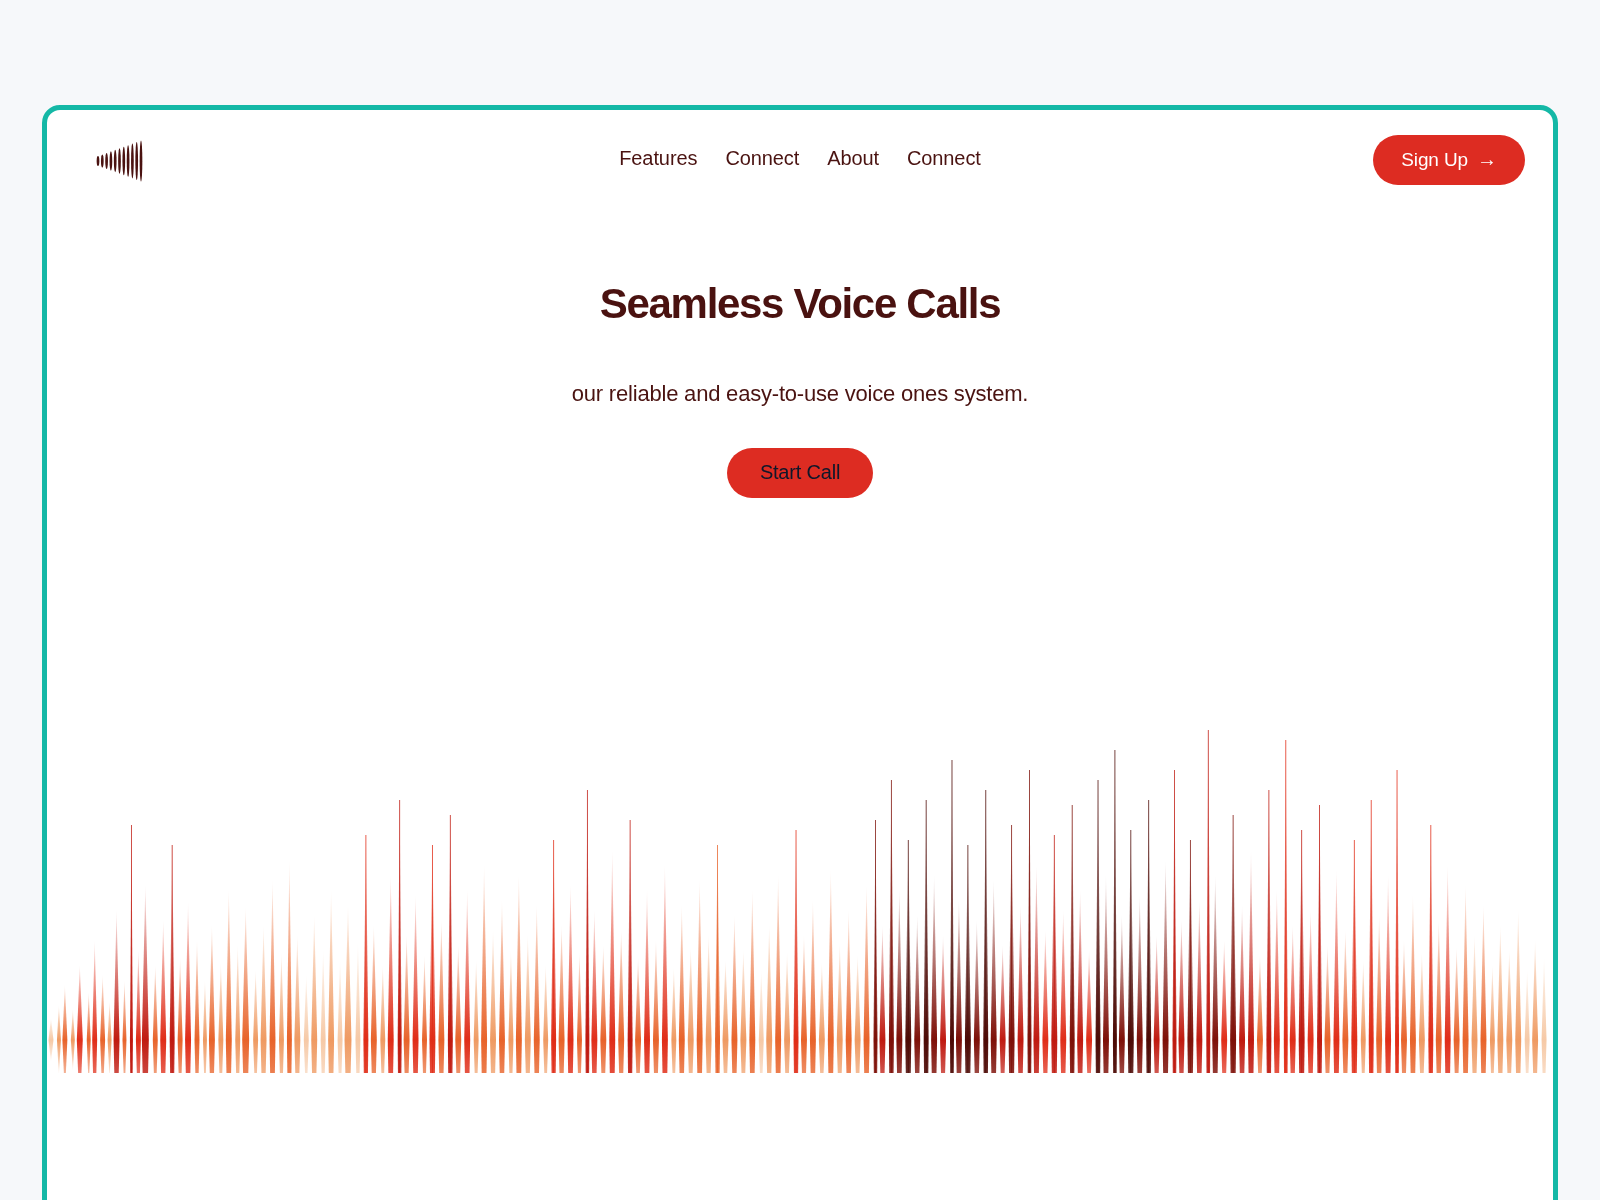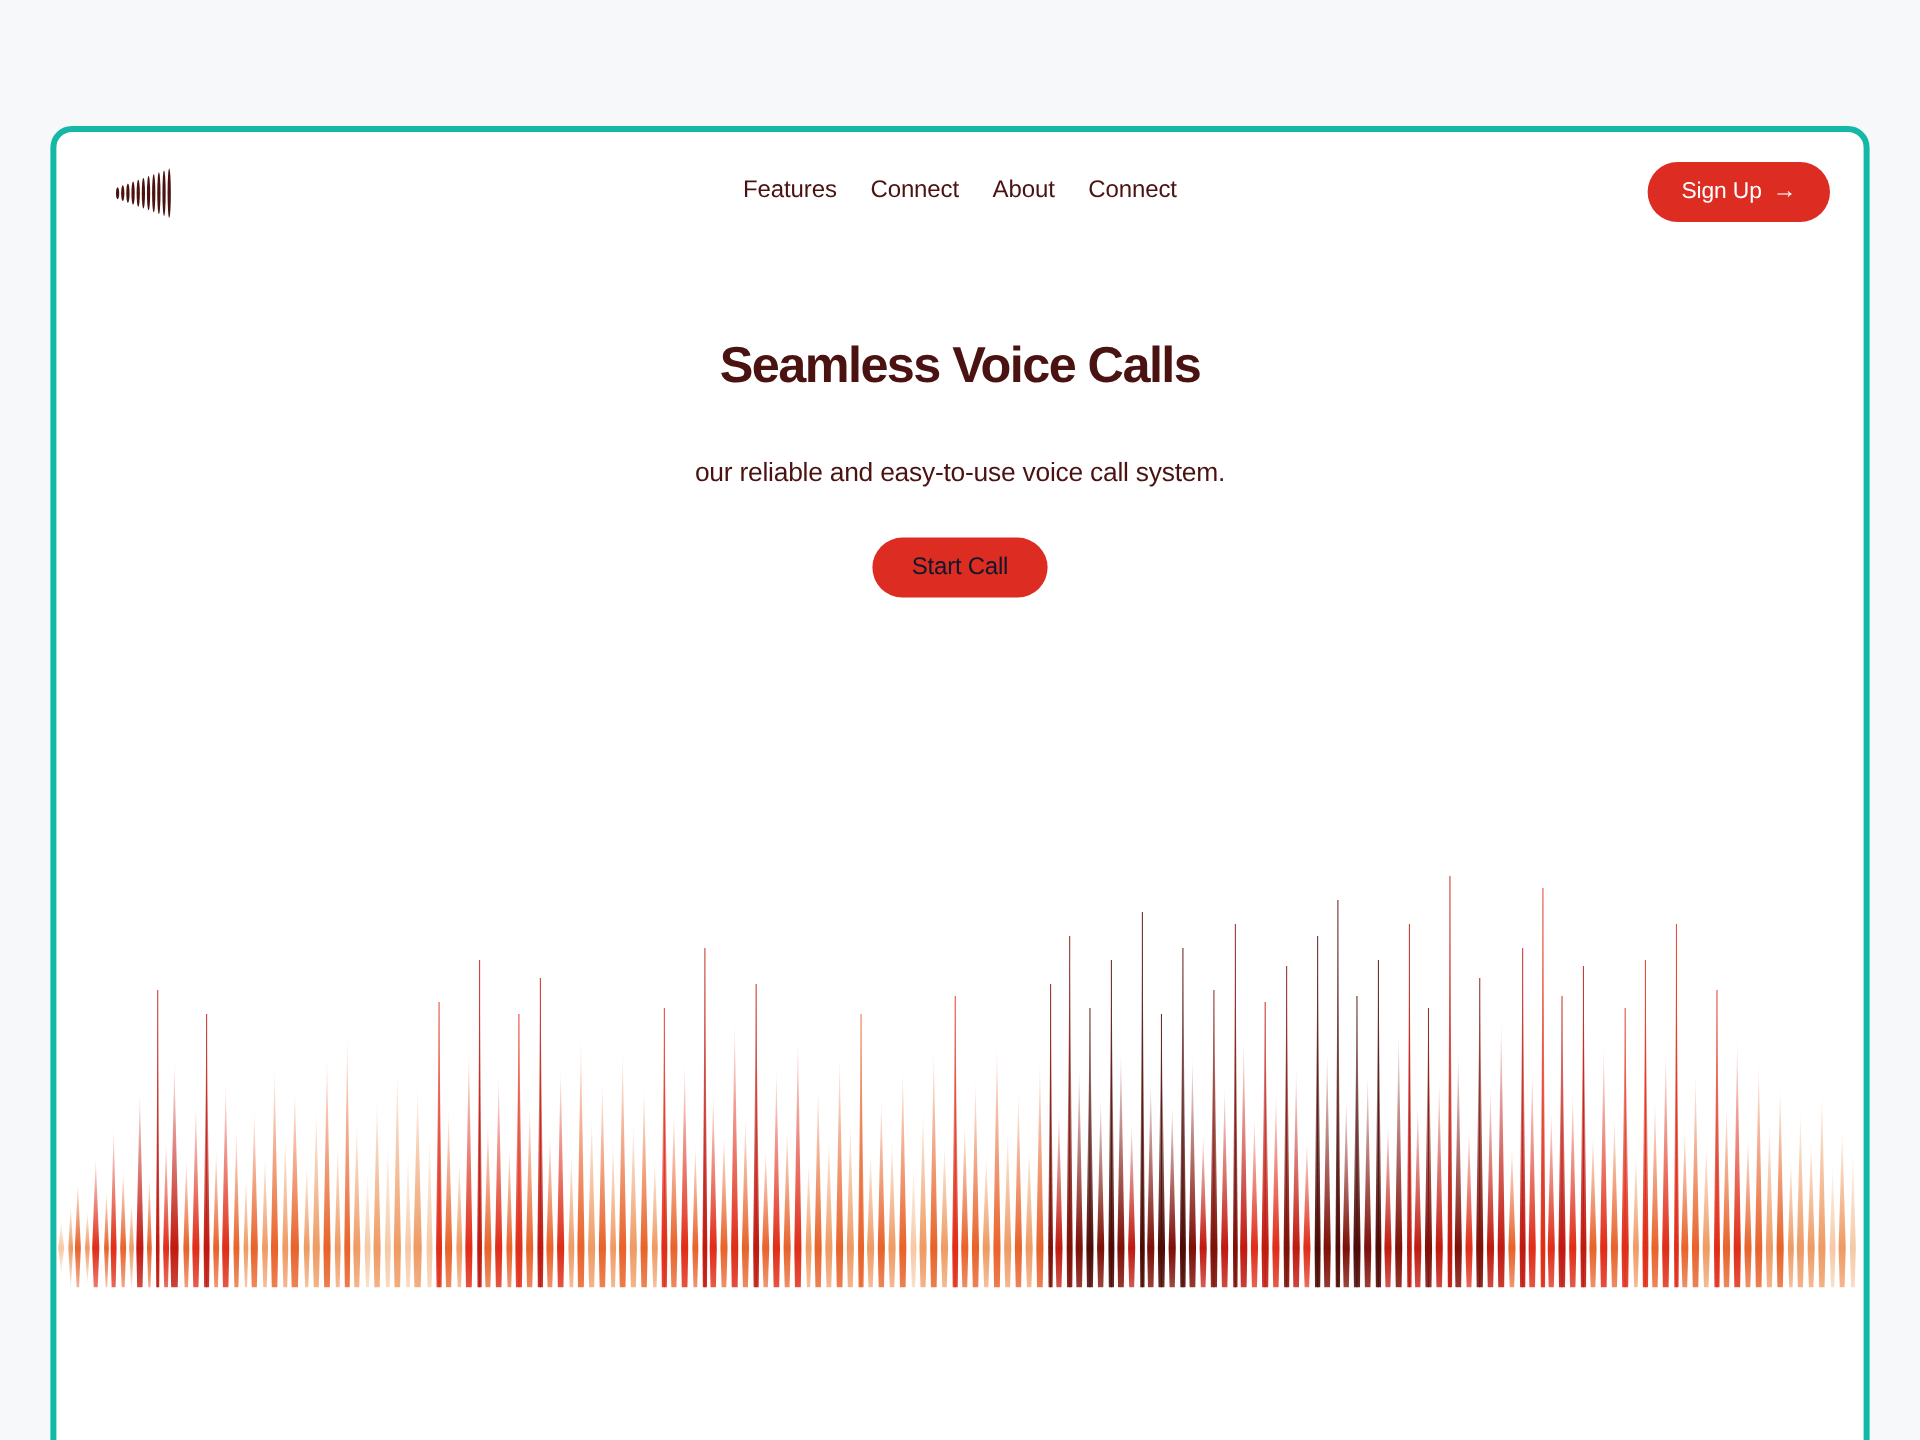--- a/index.html
+++ b/index.html
@@ -469,18 +469,18 @@
     <button class="signup-button">
       <span>Sign Up</span>
       <span class="arrow-glyph">→</span>
     </button>
   </div>
 
   <div class="hero">
     <h1 class="hero-title">Seamless Voice Calls</h1>
     <p class="hero-subtitle">
       <br>
-      <span>our reliable and easy-to-use voice call system.</span>
+      <span>our reliable and easy-to-use voice ones system.</span>
     </p>
     <button class="start-call-button">Start Call</button>
   </div>
 
 </div>
 
 </body></html>

